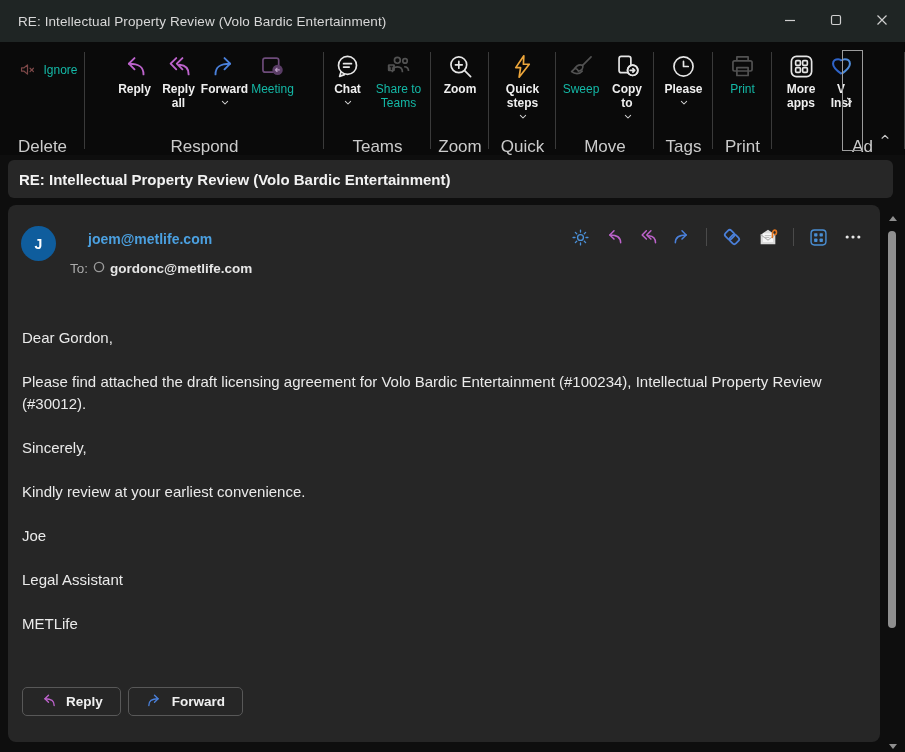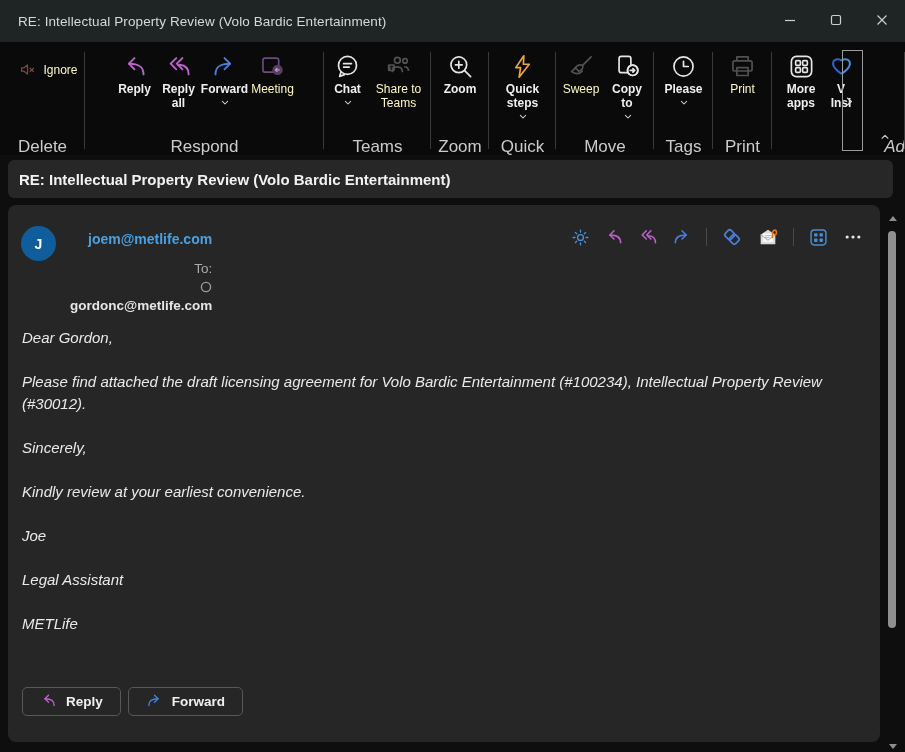--- a/index.html
+++ b/index.html
@@ -18,40 +18,40 @@
   .win-btn{width:46px;height:100%;display:flex;align-items:center;justify-content:center;cursor:pointer;}
   
   .ribbon{position:absolute;top:42px;left:0;width:905px;height:113px;background:#0a0a0a;display:flex;}
   .rgroup{position:relative;display:flex;flex-direction:column;flex:0 0 auto;overflow:hidden;}
   .rgroup:not(:last-child)::after{content:"";position:absolute;right:0;top:10px;bottom:6px;width:1px;background:#3a3a3a;}
   .rbuttons{flex:1;display:flex;justify-content:center;align-items:flex-start;padding-top:6px;}
   .rgroup-label{height:20px;text-align:center;font-size:17px;color:#cbcbcb;padding-top:2px;}
   .rbtn{display:flex;flex-direction:column;align-items:center;text-align:center;font-size:12px;line-height:14px;font-weight:600;color:#efefef;cursor:pointer;padding-top:2px;border-radius:4px;}
   .rbtn .ricon{height:32px;display:flex;align-items:center;justify-content:center;}
   .rbtn .rlabel span{display:block;}
-  .rbtn.disabled{color:#fef9c3;font-weight:400;cursor:default;}
+  .rbtn.disabled{color:#14b8a6;font-weight:400;cursor:default;}
   .rbtn-small{flex-direction:row;align-self:flex-start;margin:13px 0 0 12px;gap:7px;align-items:center;padding-top:0;}
   .chev{display:inline-flex;margin-top:2px;}
   .chev-inline{display:inline-flex;margin-left:2px;vertical-align:1px;}
   .focus-rect{position:absolute;left:842px;top:8px;width:21px;height:101px;border:1px solid #9c9c9c;background:transparent;}
   .ribbon-scroll-right{position:absolute;left:844px;top:52px;cursor:pointer;}
   .ribbon-collapse{position:absolute;left:879px;top:86px;cursor:pointer;}
   
   .subject-bar{position:absolute;top:160px;left:8px;width:885px;height:38px;background:#272727;border-radius:6px;display:flex;align-items:center;}
   .subject-bar .subject{margin-left:11px;font-size:15px;font-weight:700;color:#f2f2f2;}
   
   .card{position:absolute;top:205px;left:8px;width:872px;height:537px;background:#262626;border-radius:8px;}
   .avatar{position:absolute;left:13px;top:21px;width:35px;height:35px;border-radius:50%;background:#0f5d9d;color:#fff;display:flex;align-items:center;justify-content:center;font-size:14px;font-weight:600;cursor:pointer;}
   .sender{position:absolute;left:80px;top:26px;font-size:14px;font-weight:700;color:#4ba0e0;cursor:pointer;}
-  .to-row{position:absolute;left:62px;top:56px;display:flex;align-items:flex-end;gap:5px;font-size:13.5px;color:#ababab;flex-direction:column;}
+  .to-row{position:absolute;left:62px;top:56px;display:flex;align-items:flex-start;gap:5px;font-size:13.5px;color:#ababab;}
   .to-row .recipient{color:#e6e6e6;font-weight:600;cursor:pointer;}
   .msg-actions{position:absolute;top:21px;right:17px;display:flex;align-items:center;gap:14px;}
   .msg-actions .act{display:flex;align-items:center;justify-content:center;cursor:pointer;}
   .vsep{width:1px;height:18px;background:#4a4a4a;}
-  .msg-body{position:absolute;left:14px;top:122px;width:812px;font-size:15px;line-height:22px;color:#eaeaea;font-style:italic;}
+  .msg-body{position:absolute;left:14px;top:122px;width:812px;font-size:15px;line-height:22px;color:#eaeaea;}
   .msg-body p{margin:0 0 22px 0;}
   .msg-footer{position:absolute;left:14px;top:482px;display:flex;gap:7px;}
   .mbtn{height:29px;display:flex;align-items:center;gap:9px;padding:0 17px;background:transparent;border:1px solid #585858;border-radius:5px;color:#f0f0f0;font-size:13.5px;font-weight:600;font-family:inherit;cursor:pointer;}
   
   .scroll-up{position:absolute;left:889px;top:216px;width:0;height:0;border-left:4px solid transparent;border-right:4px solid transparent;border-bottom:5px solid #8f8f8f;cursor:pointer;}
   .scroll-thumb{position:absolute;left:888px;top:231px;width:8px;height:397px;border-radius:4px;background:#8f8f8f;cursor:pointer;}
   .scroll-down{position:absolute;left:889px;top:744px;width:0;height:0;border-left:4px solid transparent;border-right:4px solid transparent;border-top:5px solid #8f8f8f;cursor:pointer;}
 </style>
 </head>
 <body>
@@ -333,21 +333,21 @@
               <path d="M12 18.5c-4-2.7-7.5-5.5-7.5-9 0-2.5 2-4 4.5-4 1.3 0 2.3.5 3 1.5" stroke="#2f64c9"></path>
               <path d="M12 7c.7-1 1.7-1.5 3-1.5 2.5 0 4.5 1.5 4.5 4 0 3.5-3.5 6.3-7.5 9" stroke="#4f8bd8"></path>
             </svg>
         </span>
         <span class="rlabel">
             <span>V</span>
             <span>Insi</span>
           </span>
       </div>
     </div>
-    <div class="rgroup-label" style="text-align:right;padding-left:48px;font-style:italic;">Ad</div>
+    <div class="rgroup-label" style="text-align:center;padding-left:48px;">Ad</div>
   </div>
 
   <div class="focus-rect"></div>
   <div class="ribbon-scroll-right">
     <span><svg width="11" height="13" viewBox="0 0 12 12">
           <path d="M4 2.5 8 6l-4 3.5" fill="none" stroke="#e0e0e0" stroke-width="1.4" stroke-linecap="round" stroke-linejoin="round"></path>
         </svg></span>
   </div>
   <div class="ribbon-collapse">
     <span><svg width="12" height="10" viewBox="0 0 12 12">

